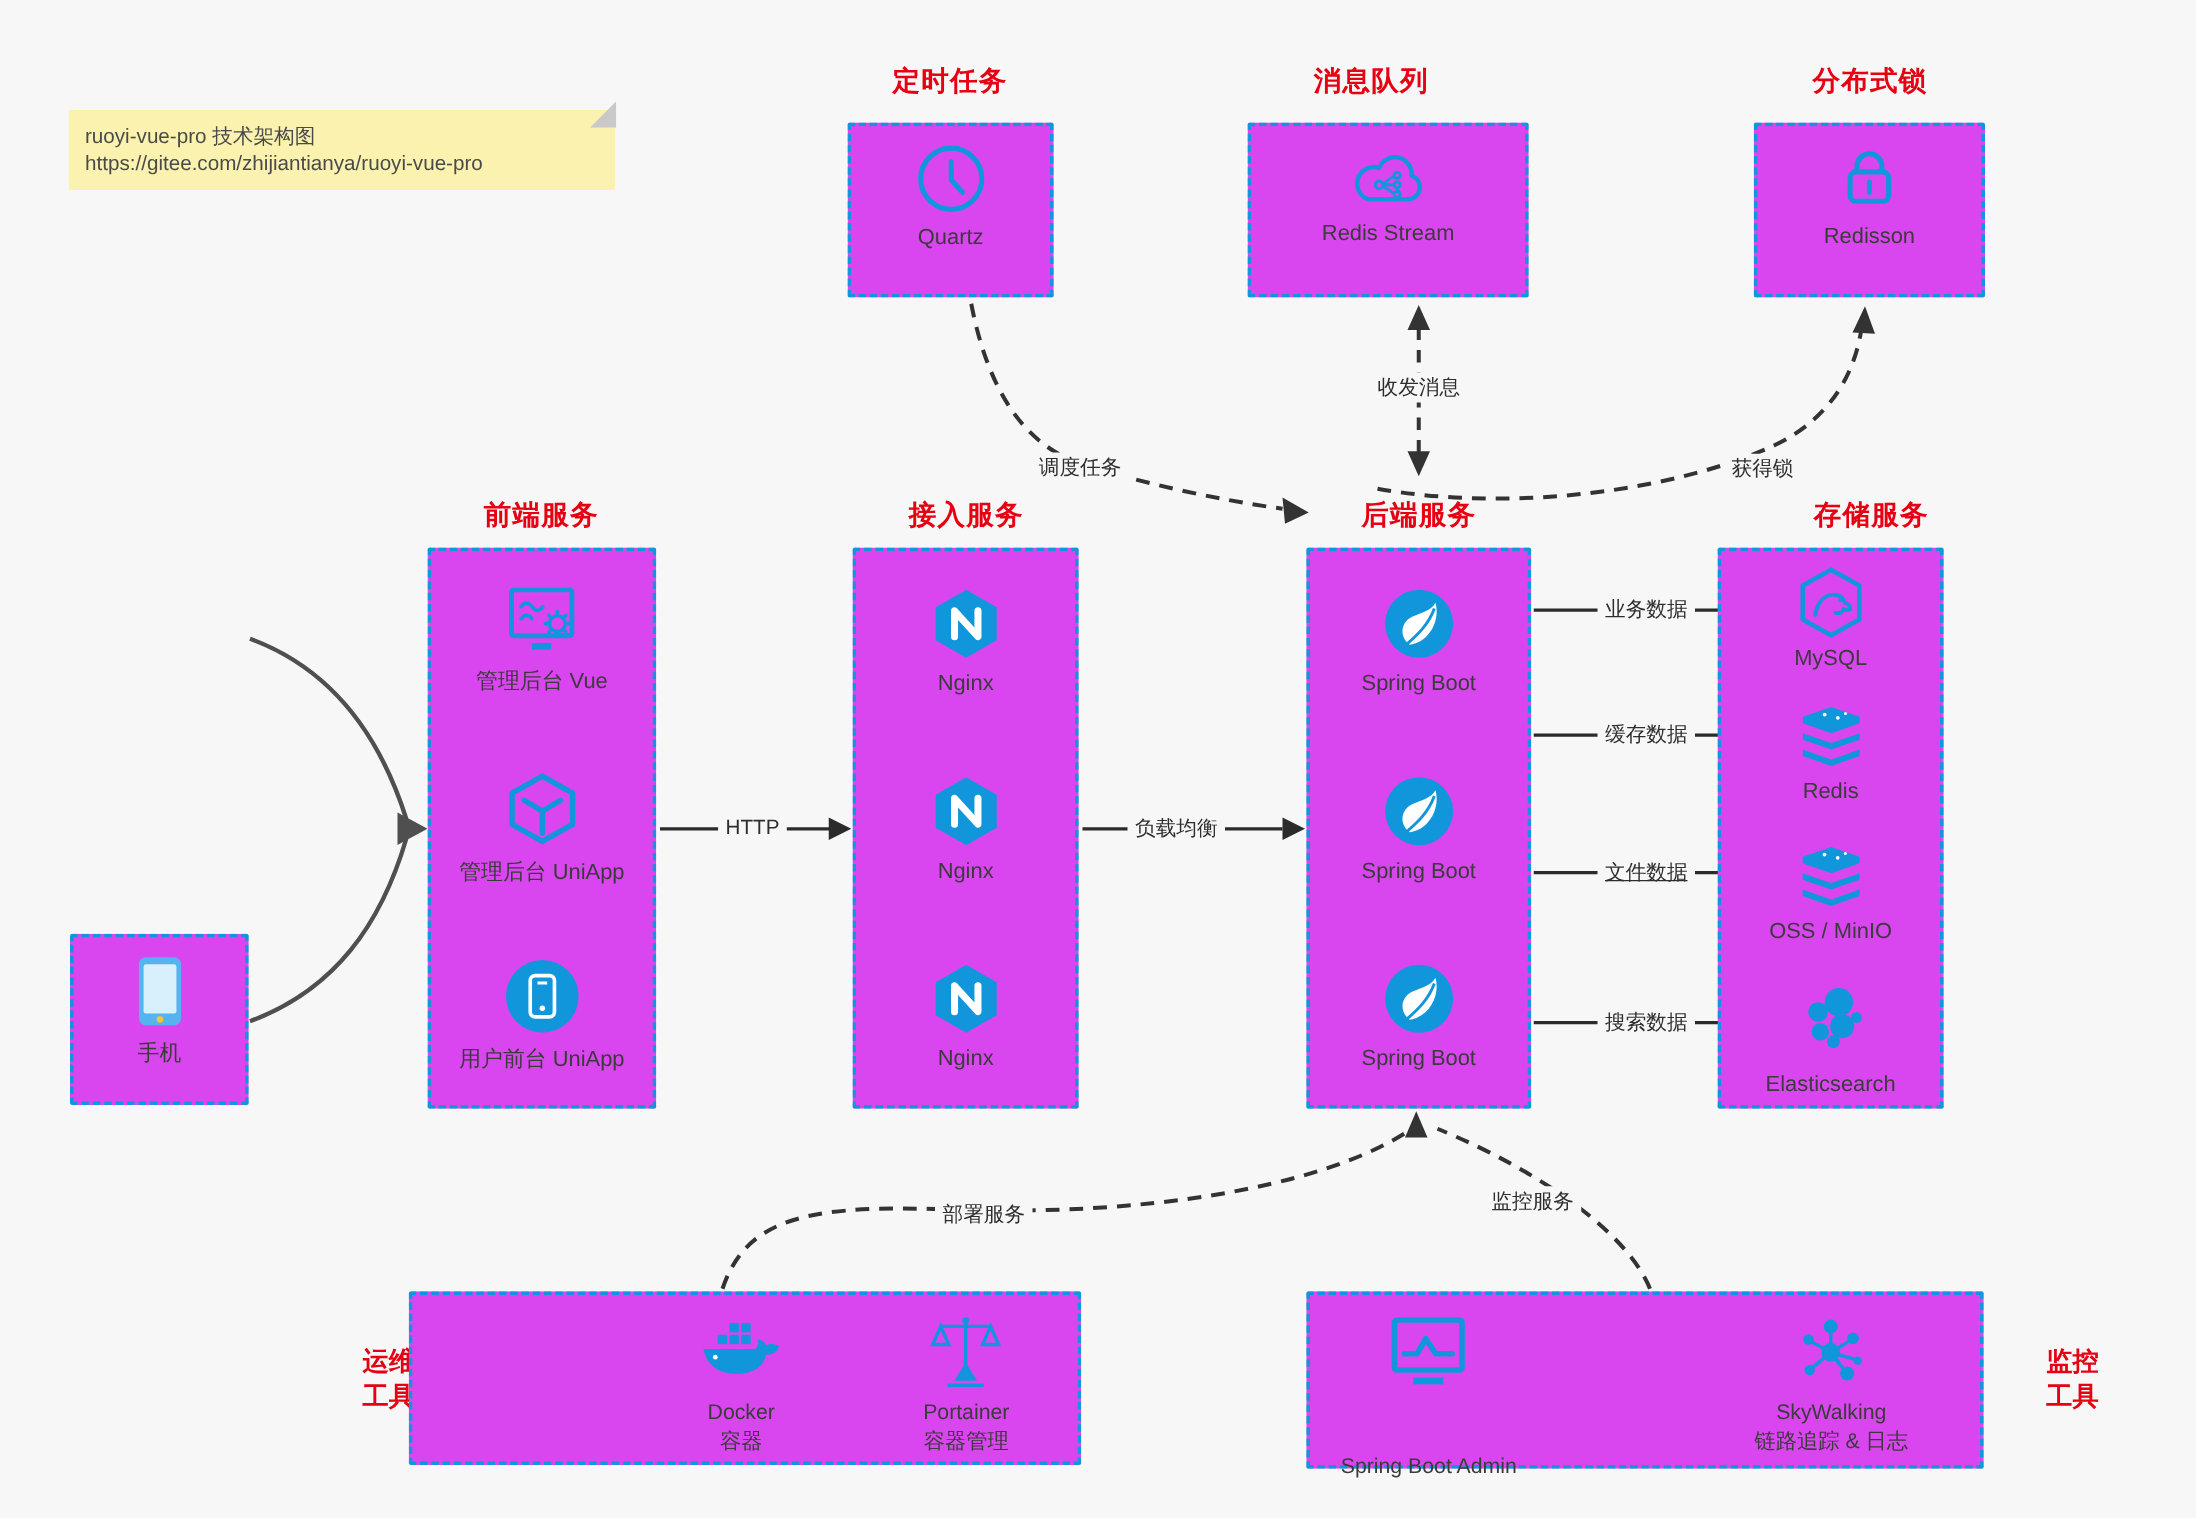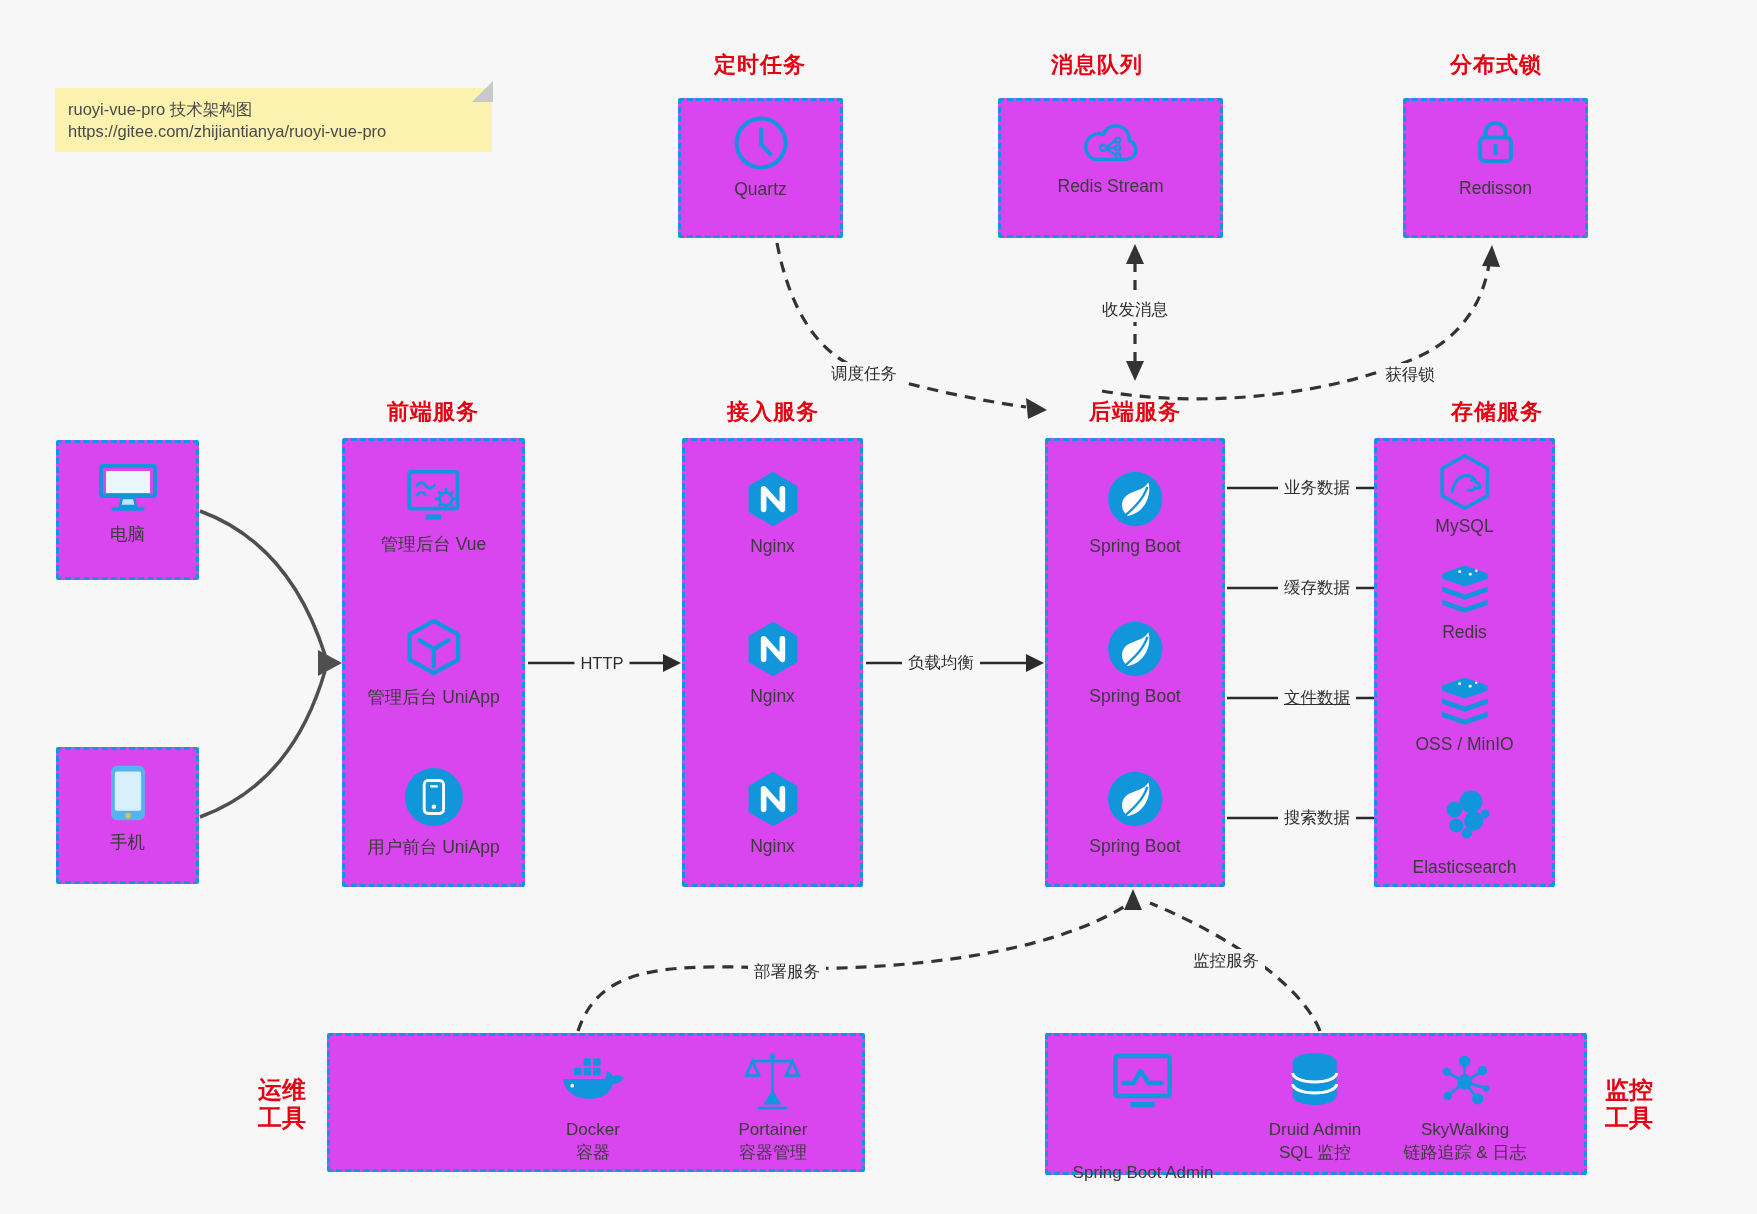--- a/index.html
+++ b/index.html
@@ -7,21 +7,21 @@
     font-family:"Liberation Sans","DejaVu Sans",sans-serif;overflow:hidden;}
   .wires{position:absolute;left:0;top:0;width:1757px;height:1214px;pointer-events:none;}
   .dashed-box{position:absolute;border:3px dashed #1296db;background:#d946ef;border-radius:2px;box-sizing:border-box;}
   .section-title{position:absolute;transform:translateX(-50%);color:#e60012;font-weight:bold;
     font-size:22px;white-space:nowrap;letter-spacing:1px;}
   .node{position:absolute;left:50%;transform:translateX(-50%);display:flex;flex-direction:column;
     align-items:center;gap:7px;}
   .node-label{font-size:17.5px;color:#3b3b3b;white-space:nowrap;}
   .edge-label{position:absolute;transform:translate(-50%,-50%);background:#f7f7f8;color:#2e2e2e;
     font-size:16.5px;padding:1px 6px;white-space:nowrap;z-index:5;}
-  .side-label{position:absolute;color:#e60012;font-weight:bold;font-size:24px;line-height:28px;white-space:nowrap;}
+  .side-label{position:absolute;color:#e60012;font-weight:bold;font-size:21px;line-height:28px;white-space:nowrap;margin-left:32px;}
   .tool-item{position:absolute;transform:translateX(-50%);display:flex;flex-direction:column;align-items:center;}
   .tool-icon{height:74px;display:flex;align-items:center;justify-content:center;}
   .tool-name,.tool-desc{font-size:17px;color:#3b3b3b;line-height:23px;white-space:nowrap;text-align:center;}
   .note{position:absolute;left:55px;top:88px;width:437px;height:64px;background:#faf2ae;
     color:#4a4a4a;font-size:16.5px;line-height:22px;padding:10px 0 0 13px;box-sizing:border-box;}
   .note-fold{position:absolute;right:-1px;top:-8px;}
 </style>
 </head>
 <body>
 
@@ -105,32 +105,20 @@
     <div class="node" style="top:12px;">
       <svg width="58" height="58" viewBox="0 0 64 64" fill="none" stroke="#1296db">
         <rect x="15" y="27" width="34" height="26" rx="5" stroke-width="4.5"></rect>
         <path d="M21 27 v-5 a11 11 0 0 1 22 0 v5" stroke-width="4.5"></path>
         <line x1="32" y1="36" x2="32" y2="45" stroke-width="4.5" stroke-linecap="round"></line>
       </svg>
       <div class="node-label">Redisson</div>
     </div>
   </div>
 
-  <div class="dashed-box" style="left:56px;top:440px;width:143px;height:140px;">
-    <div class="node" style="top:16px;">
-      <svg width="64" height="56" viewBox="0 0 64 56">
-        <rect x="10" y="12" width="44" height="22" fill="#eaf6fe"></rect>
-        <rect x="5" y="7" width="54" height="30" rx="2" fill="none" stroke="#1296db" stroke-width="4"></rect>
-        <line x1="5" y1="37" x2="59" y2="37" stroke="#1296db" stroke-width="3"></line>
-        <path d="M26 39 L24 47 H40 L38 39 Z" fill="#bfe4f9" stroke="#1296db" stroke-width="2.5"></path>
-        <line x1="17" y1="50" x2="47" y2="50" stroke="#1296db" stroke-width="3.5" stroke-linecap="round"></line>
-      </svg>
-      <div class="node-label">电脑</div>
-    </div>
-  </div>
   <div class="dashed-box" style="left:56px;top:747px;width:143px;height:137px;">
     <div class="node" style="top:13px;">
       <svg width="42" height="60" viewBox="0 0 44 64">
         <rect x="4" y="3" width="36" height="58" rx="6" fill="#55b3ee"></rect>
         <rect x="8" y="9" width="28" height="42" rx="2" fill="#d8effc"></rect>
         <circle cx="22" cy="56" r="2.8" fill="#f6c33d"></circle>
       </svg>
       <div class="node-label">手机</div>
     </div>
   </div>
@@ -313,31 +301,20 @@
     <div class="tool-item" style="left:95px;top:8px;gap:43px;">
       <div class="tool-icon">
         <svg width="64" height="58" viewBox="0 0 64 58">
           <rect x="5" y="4" width="54" height="40" rx="2" fill="none" stroke="#1296db" stroke-width="4.5"></rect>
           <polyline points="13,31 23,31 30,19 38,31 51,31" fill="none" stroke="#1296db" stroke-width="4.5" stroke-linejoin="round" stroke-linecap="round"></polyline>
           <rect x="20" y="50" width="24" height="5.5" fill="#1296db"></rect>
         </svg>
       </div>
       <div class="tool-name">Spring Boot Admin</div>
       <div class="tool-desc">服务管理</div>
-    </div>
-    <div class="tool-item" style="left:267px;top:8px;">
-      <div class="tool-icon">
-        <svg width="56" height="60" viewBox="0 0 56 60">
-          <ellipse cx="28" cy="11" rx="22" ry="9" fill="#1296db"></ellipse>
-          <path d="M6 11 V45 a22 9 0 0 0 44 0 V11 Z" fill="#1296db"></path>
-          <path d="M6 22 a22 9 0 0 0 44 0 M6 33 a22 9 0 0 0 44 0" stroke="#fff" stroke-width="3" fill="none"></path>
-        </svg>
-      </div>
-      <div class="tool-name">Druid Admin</div>
-      <div class="tool-desc">SQL 监控</div>
     </div>
     <div class="tool-item" style="left:417px;top:8px;">
       <div class="tool-icon">
         <svg width="60" height="60" viewBox="0 0 64 64">
           <g stroke="#1296db" stroke-width="3">
             <line x1="32" y1="33" x2="32" y2="12"></line>
               <line x1="32" y1="33" x2="14" y2="23"></line>
             <line x1="32" y1="33" x2="50" y2="22"></line>
               <line x1="32" y1="33" x2="15" y2="47"></line>
             <line x1="32" y1="33" x2="45" y2="50"></line>

